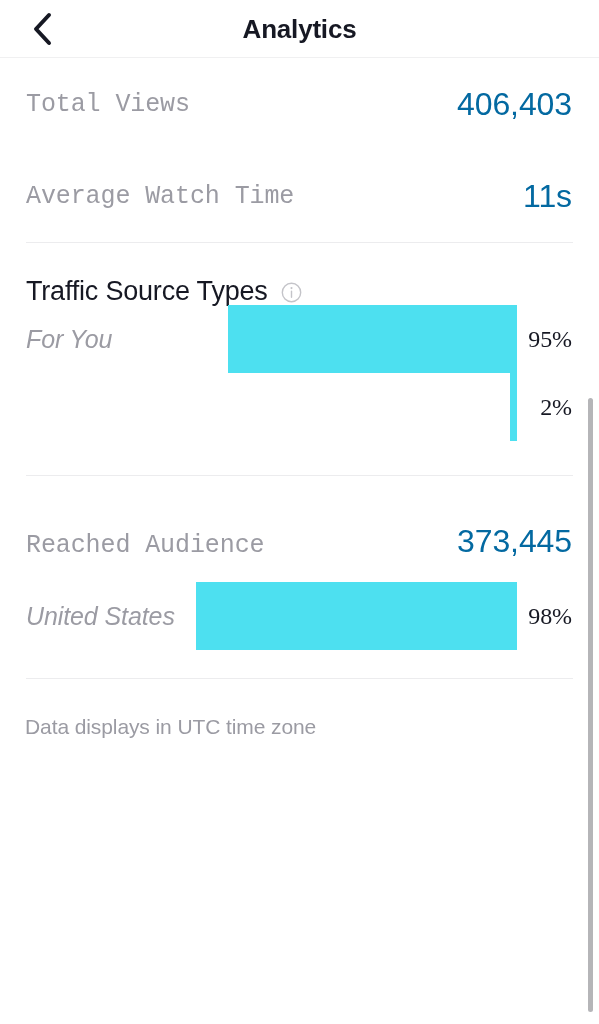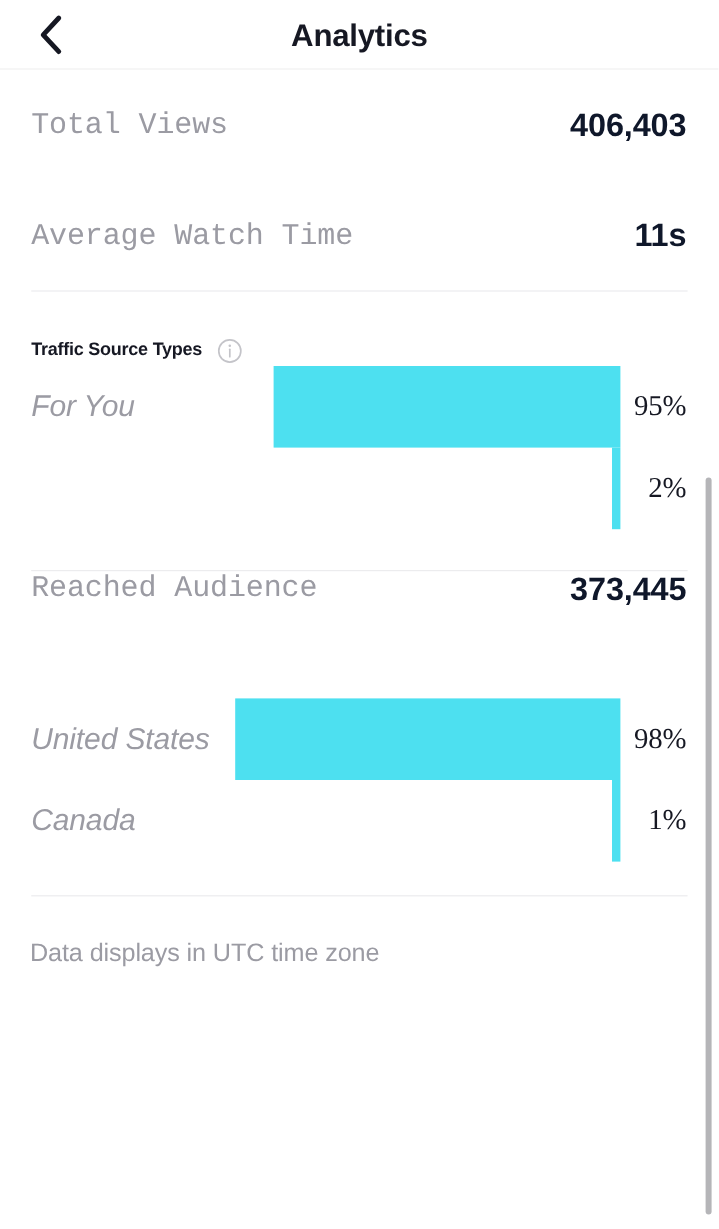--- a/index.html
+++ b/index.html
@@ -69,43 +69,43 @@
     padding: 0 27px 0 26px;
   }
   .stat-label {
     font-size: 25px;
     color: #9b9ba3;
     font-weight: 400;
     letter-spacing: -0.1px;
     font-family: Liberation Mono, monospace;
   }
   .stat-value {
-    font-size: 27px;
-    color: #0f172a;
-    font-weight: 700;
+    font-size: 32px;
+    color: #0369a1;
+    font-weight: 400;
     letter-spacing: -0.1px;
   }
 
   
   .divider {
     height: 1px;
     background: #ececee;
     margin: 0 26px;
   }
 
   
   .section-heading {
     display: flex;
     align-items: center;
     padding: 34px 26px 0 26px;
     height: 62px;
   }
   .section-title {
-    font-size: 15px;
-    font-weight: 700;
+    font-size: 27px;
+    font-weight: 400;
     color: #161823;
     letter-spacing: -0.2px;
   }
   .info-icon {
     margin-left: 13px;
     width: 21px;
     height: 21px;
     position: relative;
     top: 1px;
     cursor: pointer;
@@ -160,21 +160,21 @@
     color: #161823;
     letter-spacing: -0.1px;
     font-family: Liberation Serif, serif;
   }
 
   
   .reached-row {
     position: relative;
     height: 84px;
     display: flex;
-    align-items: flex-start;
+    align-items: flex-end;
     justify-content: space-between;
     padding: 0 27px 0 26px;
   }
 
   
   .footer-note {
     padding: 36px 26px 0 25px;
     font-size: 21px;
     color: #9b9ba3;
     letter-spacing: -0.1px;
@@ -273,27 +273,20 @@
 
     <div class="bars">
       <div class="bar-row">
         <span class="bar-label">United States</span>
         <div class="bar-track">
           <div class="bar-fill" style="width:321px;"></div>
         </div>
         <span class="bar-pct">98%</span>
       </div>
 
-      <div class="bar-row">
-        <span class="bar-label">Canada</span>
-        <div class="bar-track">
-          <div class="bar-fill" style="width:7px;"></div>
-        </div>
-        <span class="bar-pct">1%</span>
-      </div>
     </div>
 
     <div class="spacer-28"></div>
     <div class="divider"></div>
 
     <div class="footer-note">Data displays in UTC time zone</div>
 
   </div>
 
   <div class="scrollbar-track">

